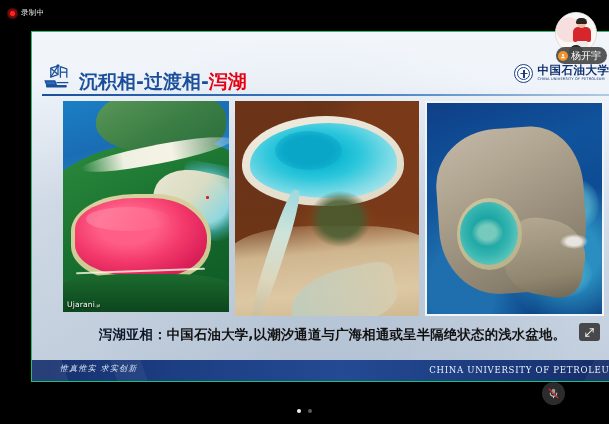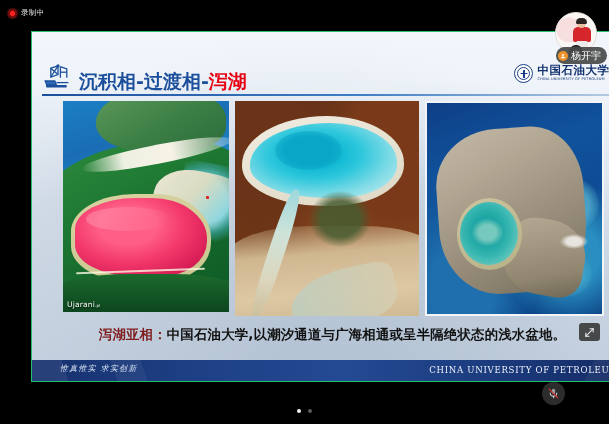--- a/index.html
+++ b/index.html
@@ -250,21 +250,21 @@
     position:absolute; right:8%; top:62%; width:16%; height:7%;
     background:radial-gradient(ellipse at 50% 50%, rgba(255,255,255,.75) 0 38%, transparent 72%);
     border-radius:50%;
   }
 
   
   .caption {
     position:absolute; left:0; right:0; top:294px; text-align:center;
     font-size:13.4px; font-weight:bold; color:#111; letter-spacing:.2px; white-space:nowrap;
   }
-  .caption .lead { color:#7f1d1d; }
+  .caption .lead { color:#0f172a; }
 
   
   .banner {
     position:absolute; left:0; right:0; bottom:0; height:21px;
     background:linear-gradient(90deg,#17306d 0%,#1d3f84 26%,#244a93 52%,#1b3a7c 78%,#142a63 100%);
     overflow:hidden;
   }
   .banner::after{
     content:""; position:absolute; inset:0;
     background:

